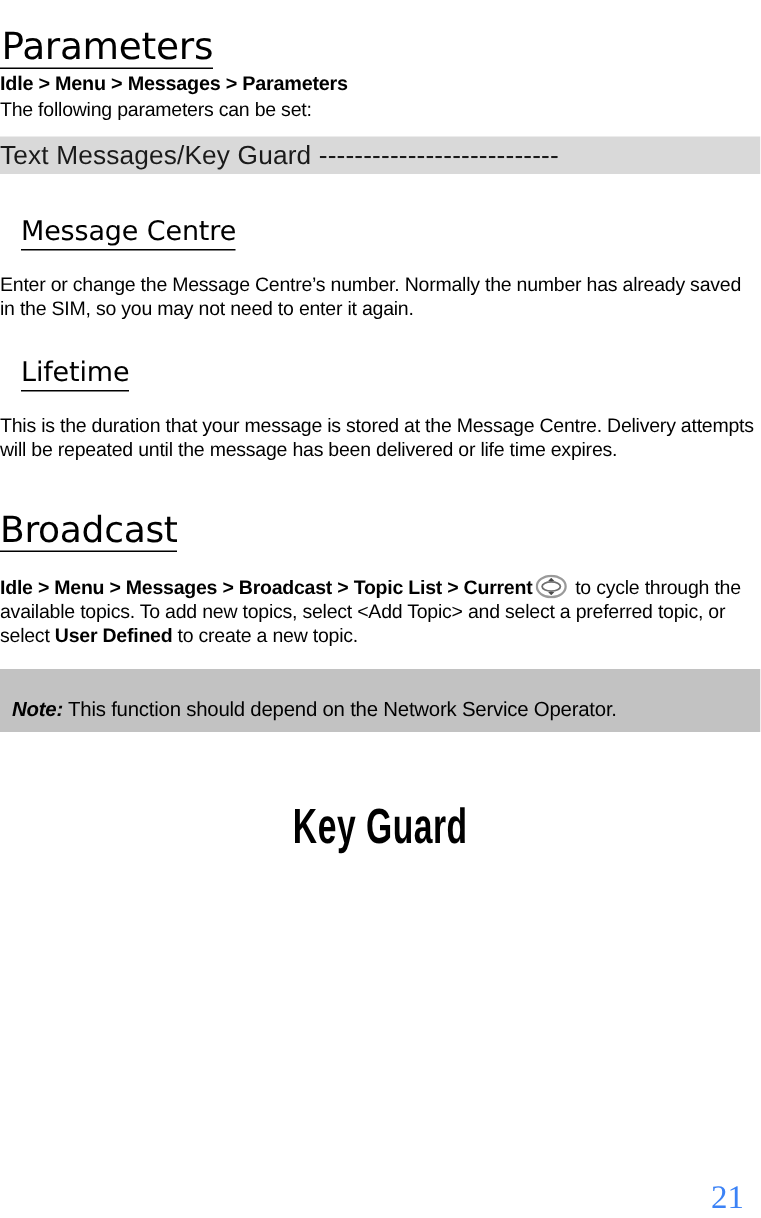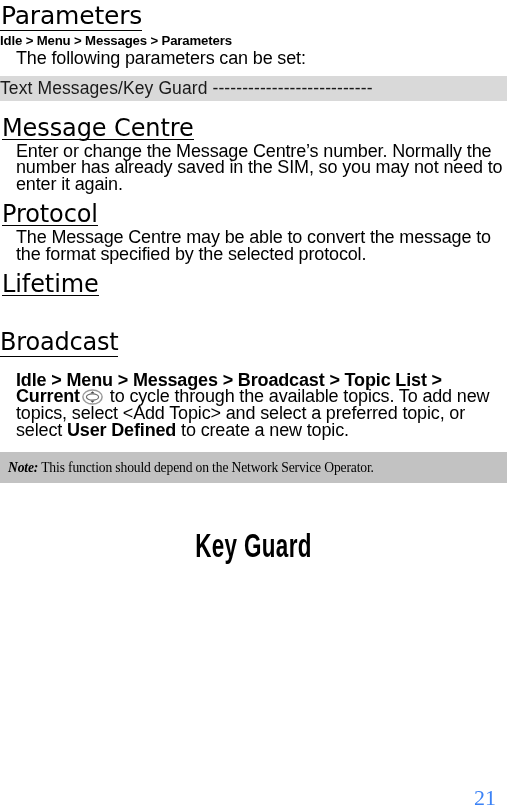--- a/index.html
+++ b/index.html
@@ -29,28 +29,28 @@
     font-family: "DejaVu Sans", sans-serif;
     font-size: 25px;
     font-weight: 400;
     line-height: 29px;
     margin: 0;
     padding: 0 0 0 1px;
     display: inline-block;
     border-bottom: 1.5px solid #000;
     letter-spacing: -0.2px;
   }
-  .h1-wrap { padding-top: 1px; }
+  .h1-wrap { padding-top: 16px; }
 
   .h2 {
     font-family: "DejaVu Sans", sans-serif;
-    font-size: 24px;
+    font-size: 18px;
     font-weight: 400;
     line-height: 22px;
-    margin: 2px;
+    margin: 14px;
     display: inline-block;
     border-bottom: 1.3px solid #000;
     letter-spacing: -0.1px;
     text-align: right;
   }
 
   .h1b {
     font-family: "DejaVu Sans", sans-serif;
     font-size: 24px;
     font-weight: 400;
@@ -63,23 +63,23 @@
 
   
   .bcrumb {
     font-size: 13.2px;
     font-weight: bold;
     line-height: 16px;
     margin: 2px 0 0 0;
     letter-spacing: -0.15px;
   }
   .para {
-    font-size: 18px;
+    font-size: 13px;
     line-height: 16.5px;
-    margin: 1px 0 0 16px;
+    margin: 1px 0 0 0;
     letter-spacing: -0.15px;
   }
   .para.tight { line-height: 16.3px; }
 
   
   .band {
     background: #d9d9d9;
     font-family: Liberation Sans, sans-serif;
     font-size: 17.5px;
     line-height: 25px;
@@ -91,25 +91,24 @@
     word-break: break-all;
   }
   .band .lead { word-break: normal; }
   .band-outer { position: relative; }
 
   
   .note {
     background: #c2c2c2;
     width: 507px;
     box-sizing: border-box;
-    padding: 7px 6px 7px 8px;
+    padding: 18px 6px 7px 8px;
     font-size: 13.6px;
     line-height: 17px;
     letter-spacing: -0.15px;
-    font-family: Liberation Serif, serif;
   }
   .note b {
     font-weight: bold;
     font-style: italic;
   }
 
   
   .navkey {
     display: inline-block;
     width: 21px;
@@ -165,27 +164,24 @@
     <div class="band"><span class="lead">Text Messages/Key Guard</span><span> ---------------------------</span></div>
   </div>
 
   <div class="spacer-md"></div>
 
   <div>
     <div class="h2">Message Centre</div>
     <div class="para">Enter or change the Message Centre’s number. Normally the number has already saved in the SIM, so you may not need to enter it again.</div>
   </div>
 
-  <div class="sec">
-    <div class="h2">Protocol</div>
-    <div class="para">The Message Centre may be able to convert the message to the format specified by the selected protocol.</div>
-  </div>
 
   <div class="sec">
     <div class="h2">Lifetime</div>
+    <div class="para">This is the duration that your message is stored at the Message Centre. Delivery attempts will be repeated until the message has been delivered or life time expires.</div>
   </div>
 
 
   <div class="spacer-lg"></div>
 
   <div>
     <div class="h1b">Broadcast</div>
 
 
     <div class="spacer-md"></div>

